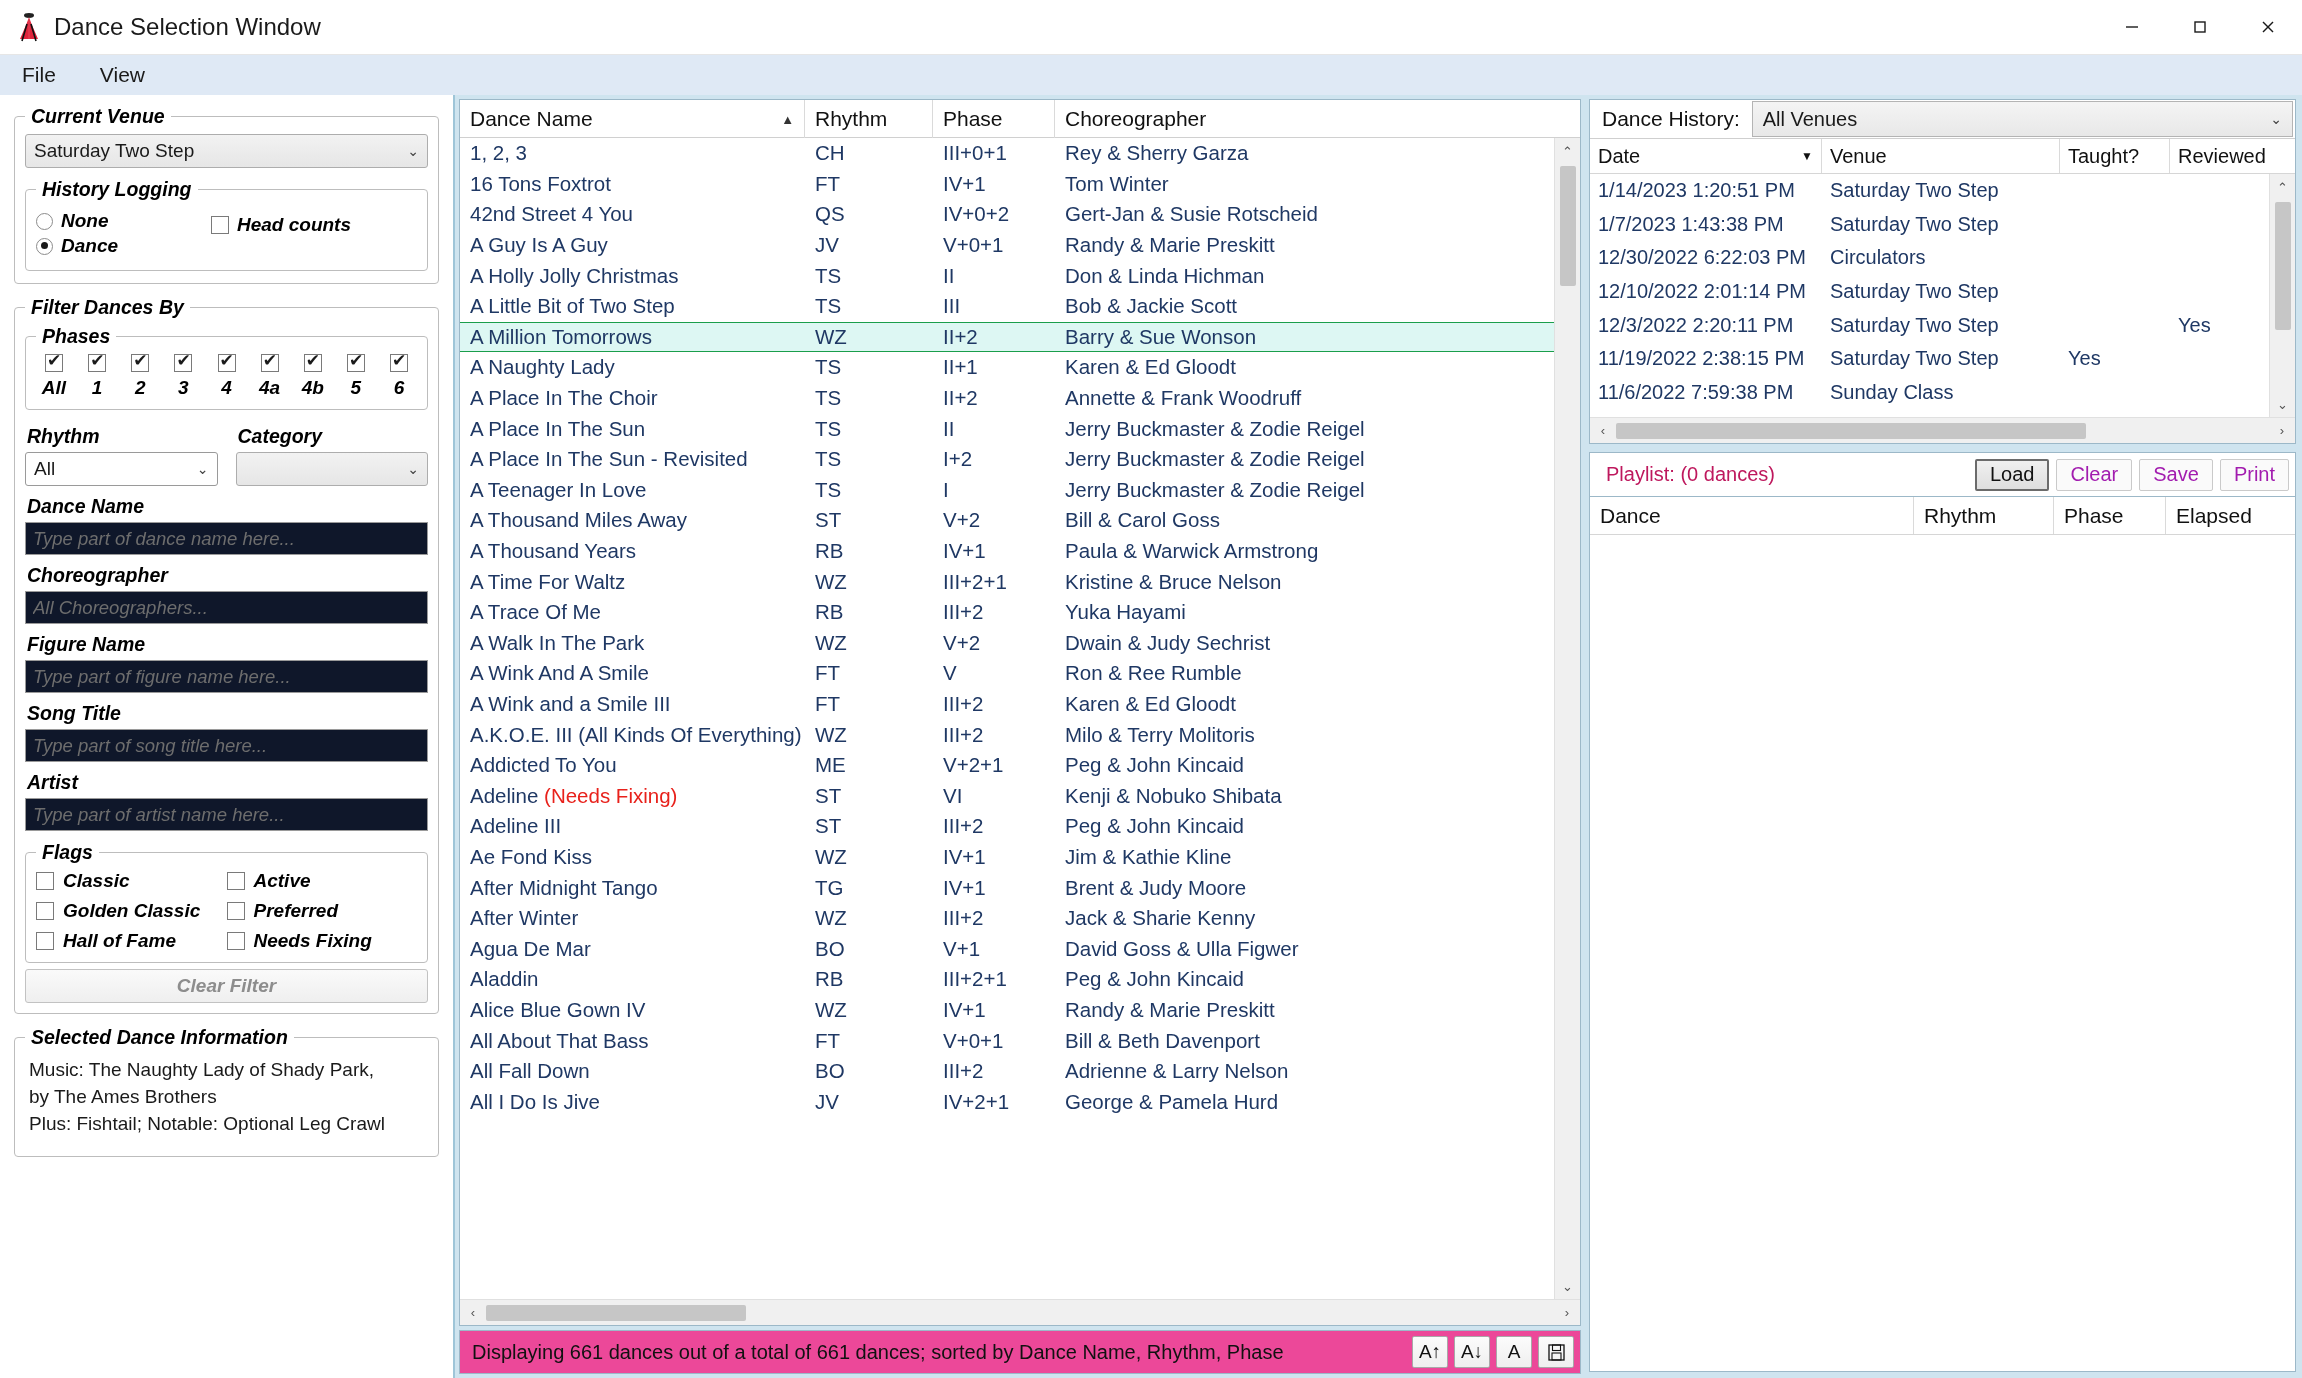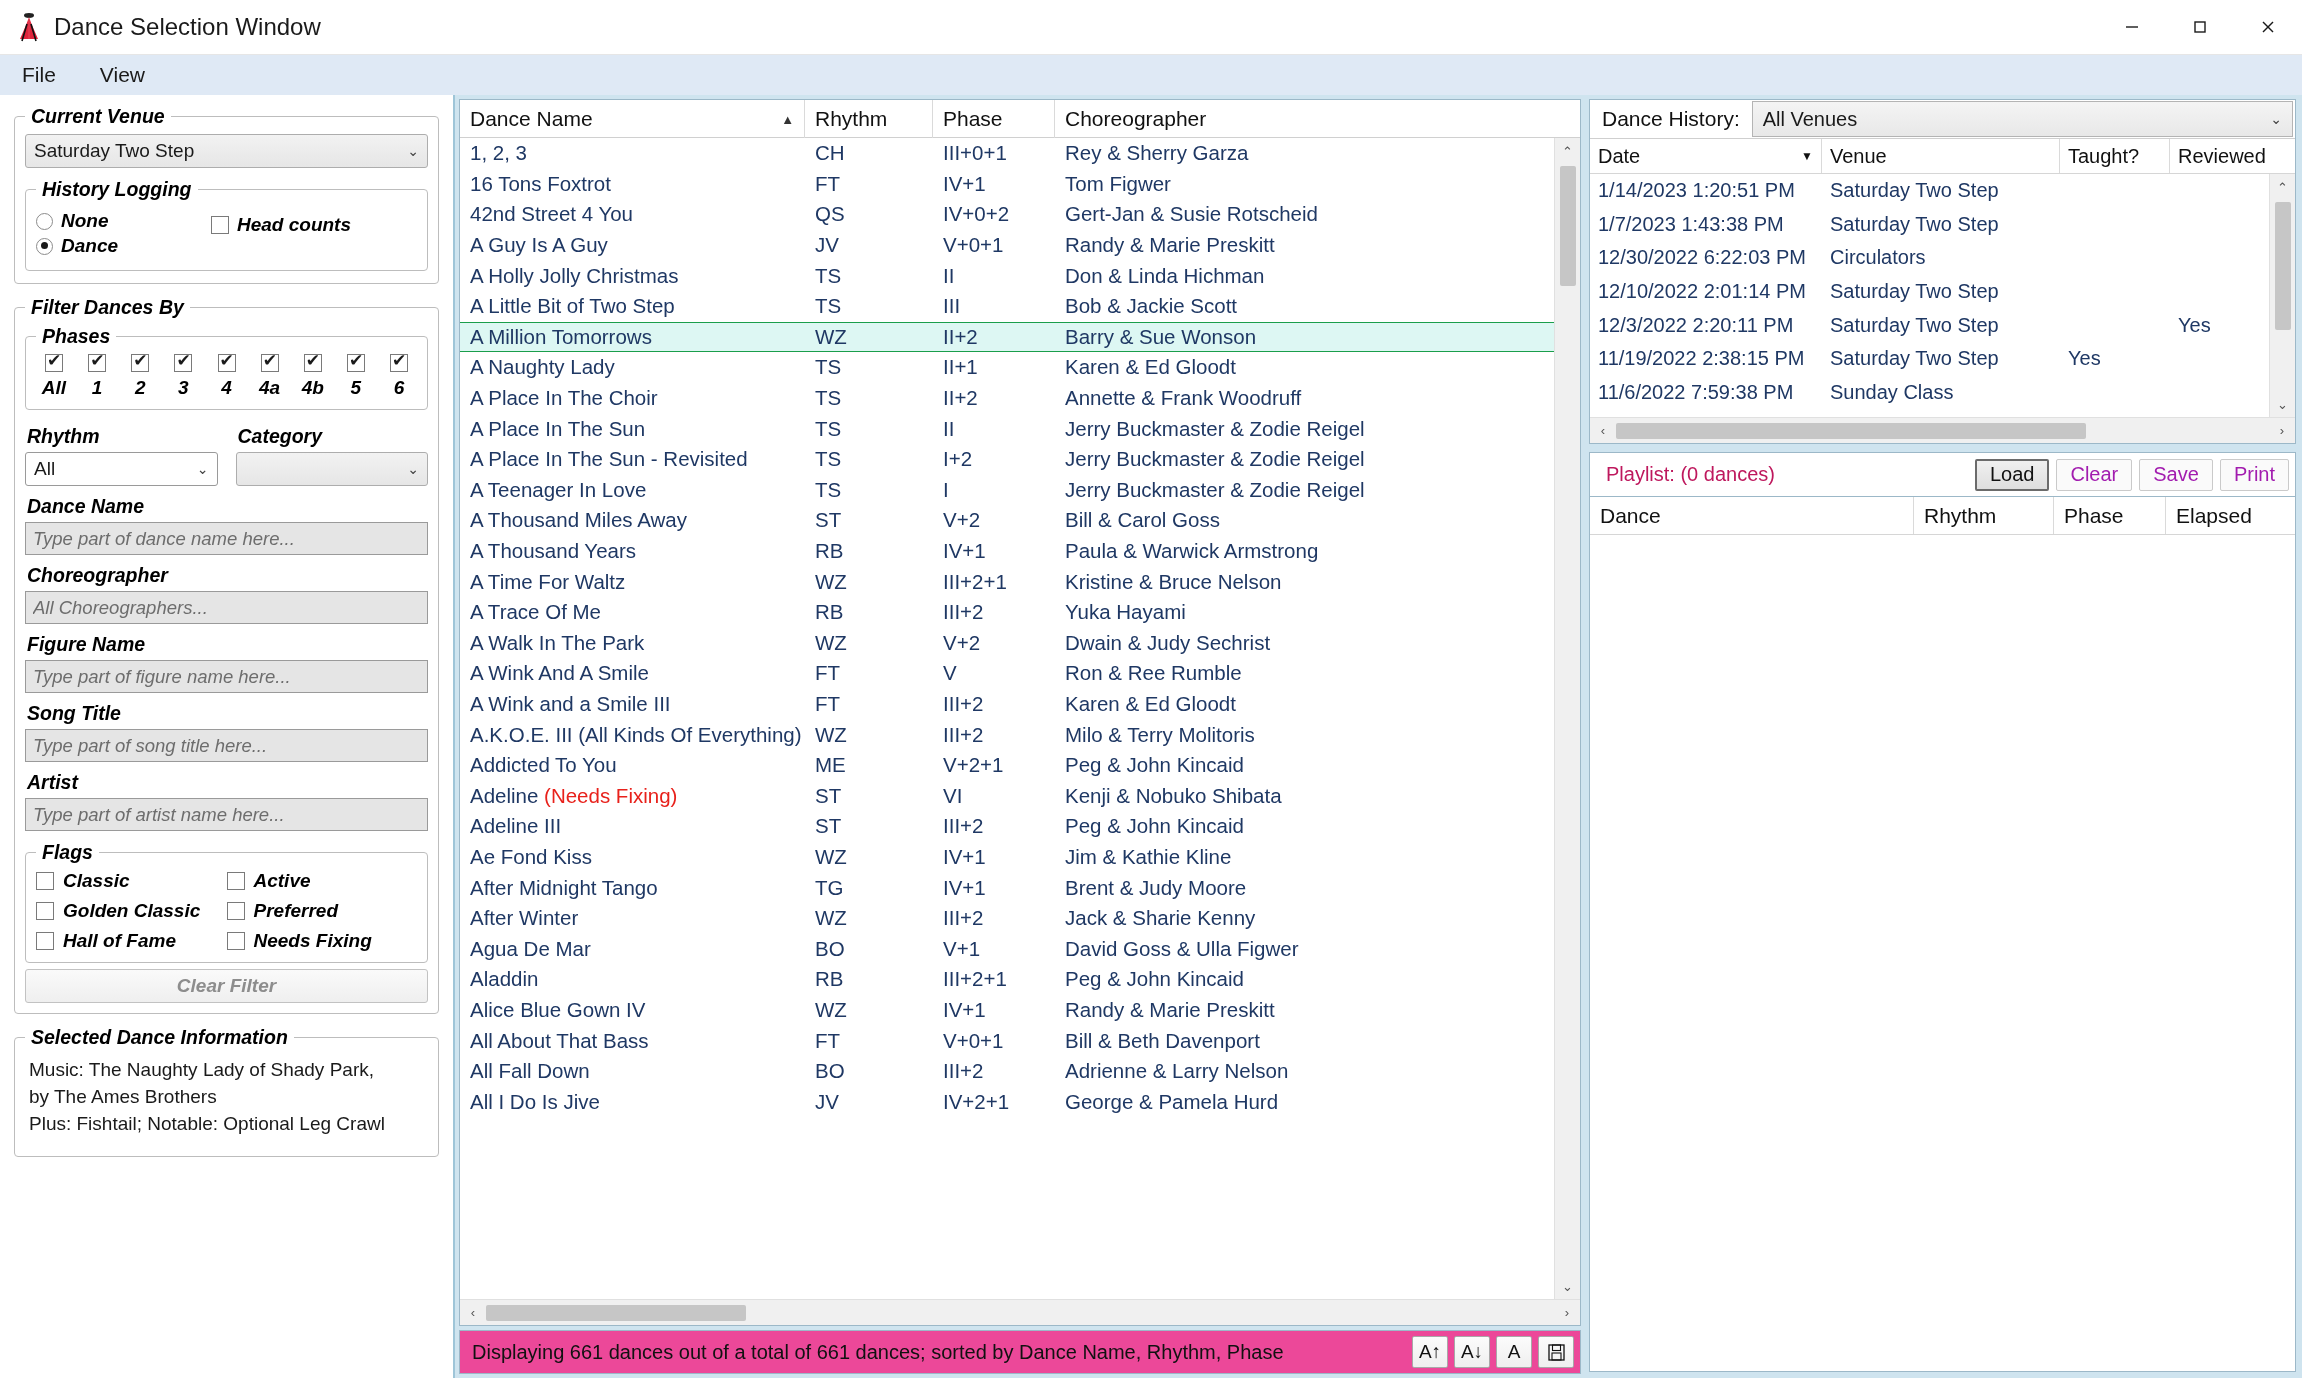--- a/index.html
+++ b/index.html
@@ -99,21 +99,21 @@
   .phase-col { display: flex; flex-direction: column; align-items: center; gap: 5px; width: 32px; }
   .phase-lbl { font-weight: bold; font-style: italic; font-size: 19px; }
 
   .two-col { display: flex; gap: 18px; margin-top: 6px; }
   .col-half { flex: 1; }
   .fld-lbl {
     font-weight: bold; font-style: italic; font-size: 19.5px; color: #000;
     margin: 9px 0 4px 2px; display: block;
   }
   .txtin {
-    width: 100%; height: 33px; border: 1px solid #9a9a9a; background: #e5e5e5;
+    width: 100%; height: 33px; border: 1px solid #9a9a9a; background: #0f172a;
     padding: 0 7px; font-size: 18.5px; font-style: italic; color: #6d6d6d;
     display: flex; align-items: center; font-family: "Liberation Sans", sans-serif;
   }
   .txtin::placeholder { color: #6d6d6d; font-style: italic; }
 
   .flags-grid { display: flex; }
   .flags-col { flex: 1; display: flex; flex-direction: column; gap: 8px; }
   .flag-row { display: flex; align-items: center; gap: 9px; }
 
   .btn-wide {
@@ -440,21 +440,21 @@
             <div class="grow">
               <div class="gc c-name">1, 2, 3</div>
               <div class="gc c-rhythm">CH</div>
               <div class="gc c-phase">III+0+1</div>
               <div class="gc c-chor">Rey &amp; Sherry Garza</div>
             </div>
             <div class="grow">
               <div class="gc c-name">16 Tons Foxtrot</div>
               <div class="gc c-rhythm">FT</div>
               <div class="gc c-phase">IV+1</div>
-              <div class="gc c-chor">Tom Figwer</div>
+              <div class="gc c-chor">Tom Winter</div>
             </div>
             <div class="grow">
               <div class="gc c-name">42nd Street 4 You</div>
               <div class="gc c-rhythm">QS</div>
               <div class="gc c-phase">IV+0+2</div>
               <div class="gc c-chor">Gert-Jan &amp; Susie Rotscheid</div>
             </div>
             <div class="grow">
               <div class="gc c-name">A Guy Is A Guy</div>
               <div class="gc c-rhythm">JV</div>

